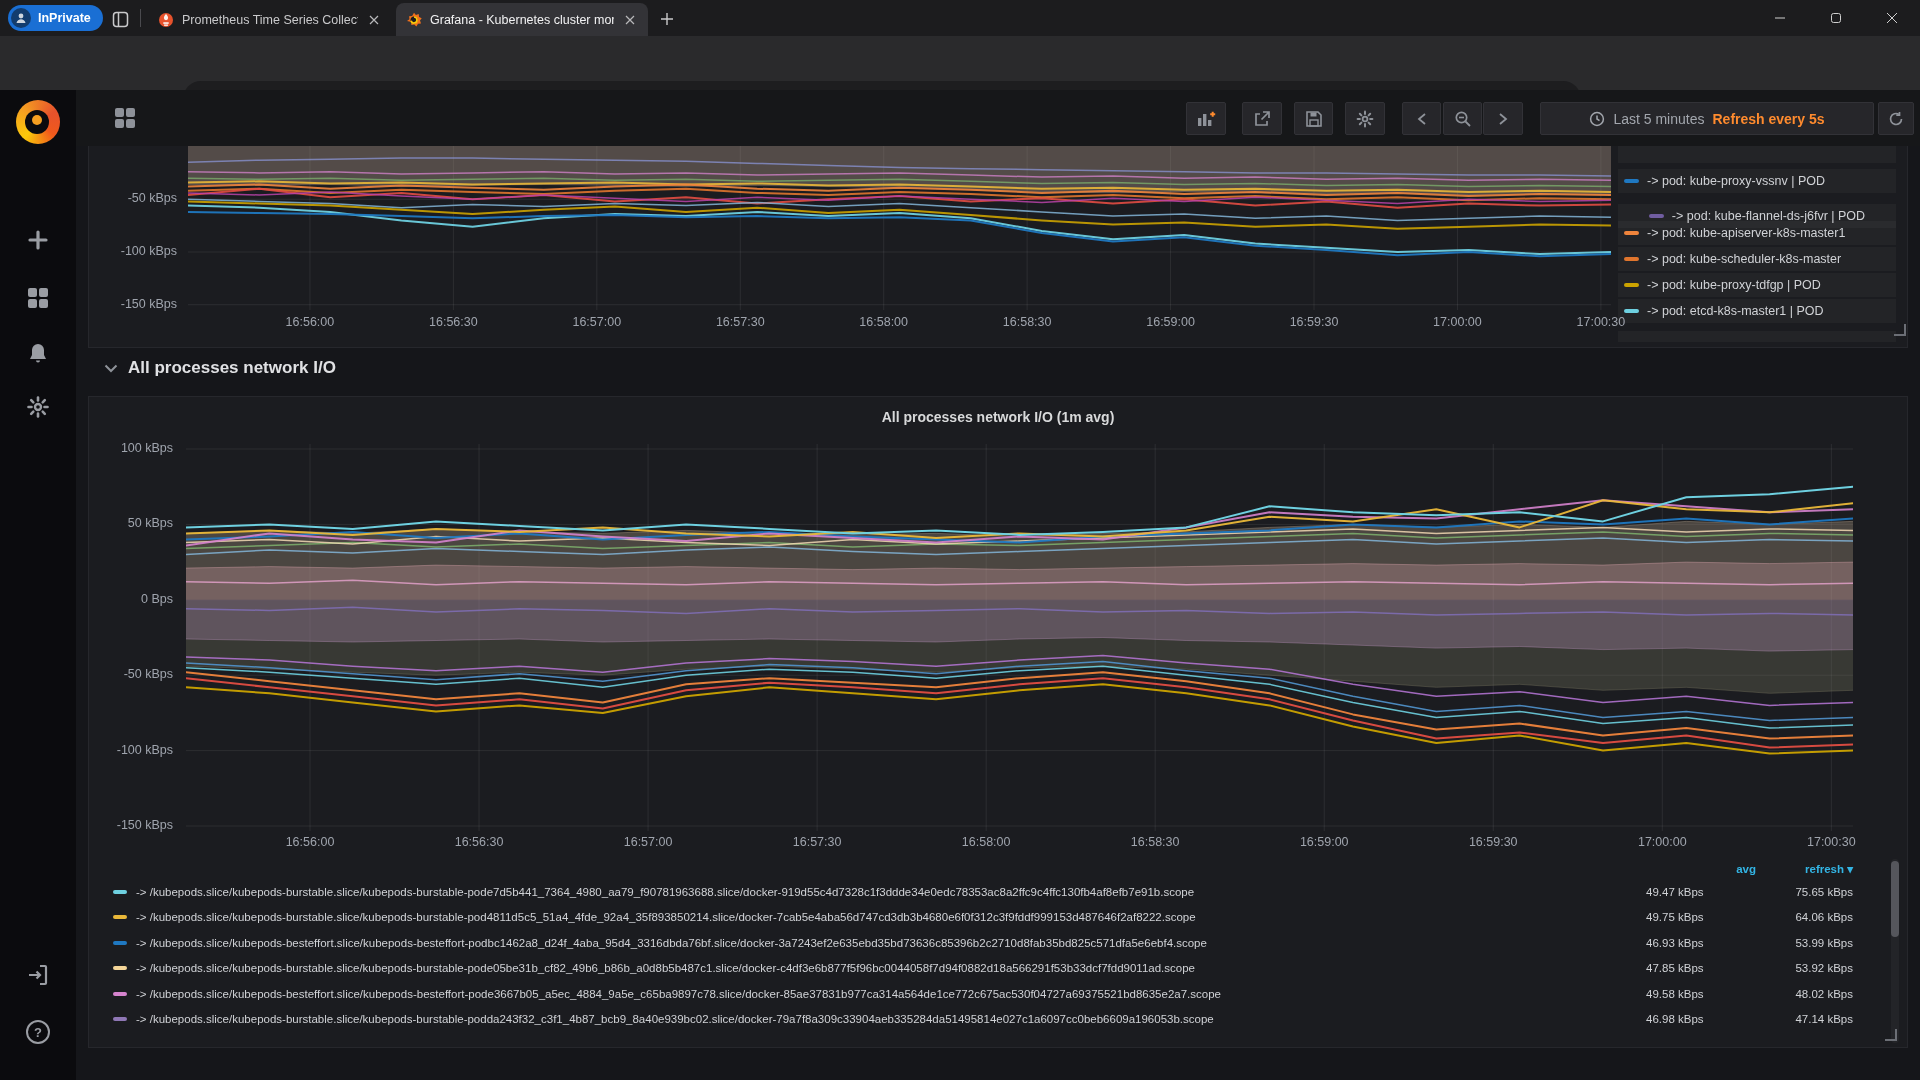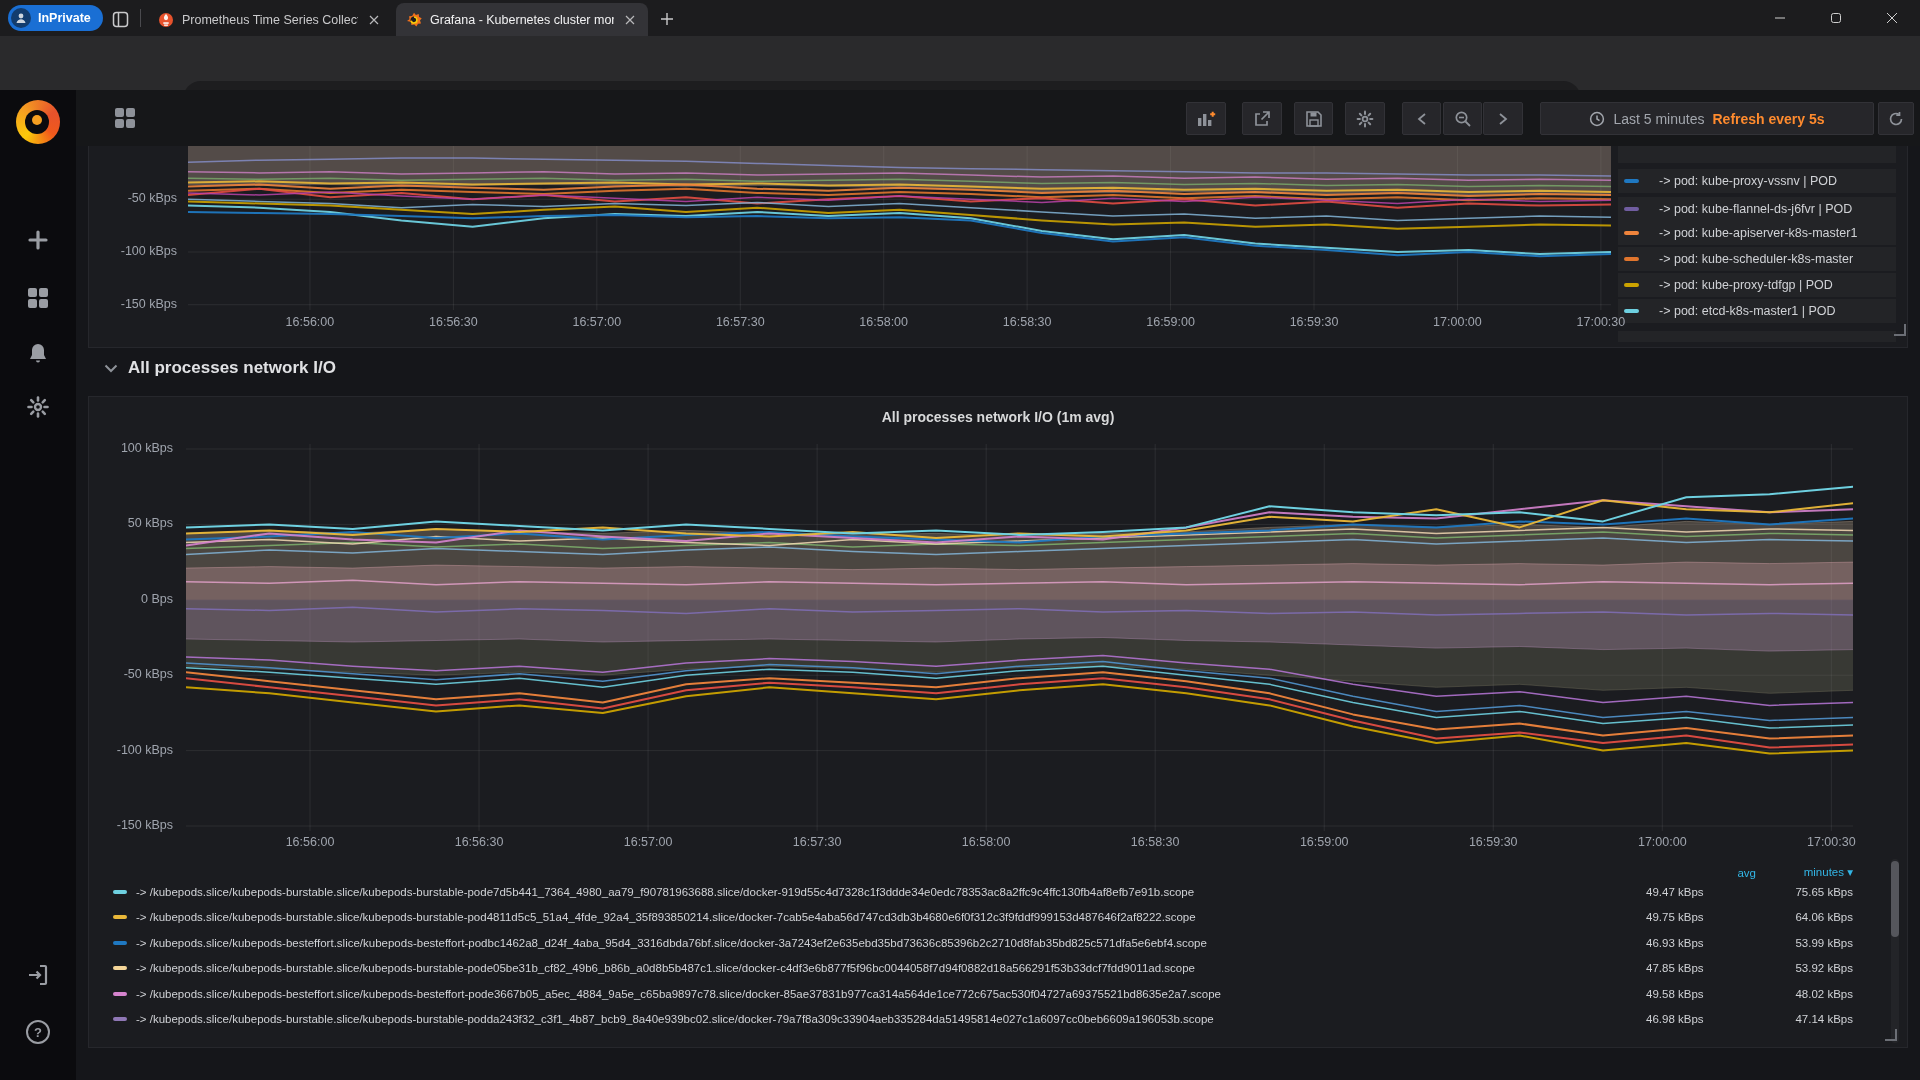--- a/index.html
+++ b/index.html
@@ -56,35 +56,35 @@
   #main-panel{left:88px;top:396px;width:1820px;height:652px;}
   .plot{position:absolute;}
   .ylabs{position:absolute;}
   .ylab{position:absolute;right:8px;font-size:12.5px;color:#9fa4ad;white-space:nowrap;}
   .xlabs{position:absolute;}
   .xlab{position:absolute;width:90px;text-align:center;font-size:12.5px;color:#9fa4ad;}
   #main-title{position:absolute;left:0;top:12px;width:100%;text-align:center;font-size:14px;font-weight:600;color:#d8d9da;cursor:pointer;}
   
   #top-legend{position:absolute;left:1529px;top:0;width:285px;height:196px;overflow:hidden;}
   .legrow{position:absolute;left:0;width:278px;height:24px;background:rgba(255,255,255,.035);
-    display:flex;align-items:center;gap:20px;padding:0 6px;box-sizing:border-box;cursor:pointer;}
+    display:flex;align-items:center;gap:8px;padding:0 6px;box-sizing:border-box;cursor:pointer;}
   .legrow .sw{width:15px;height:4px;border-radius:2px;flex:none;}
   .legrow .lt{font-size:12.5px;color:#d0d2d6;white-space:nowrap;overflow:hidden;}
   .rsz{position:absolute;width:10px;height:10px;border-right:2px solid #6b6e75;border-bottom:2px solid #6b6e75;}
   
   #section-head{position:absolute;left:104px;top:358px;display:flex;align-items:center;gap:10px;cursor:pointer;}
   #section-title{font-size:17px;font-weight:600;color:#e0e1e4;}
   
   #legend-table{position:absolute;left:22px;top:462px;width:1742px;height:184px;font-size:11.5px;}
   .trow{display:flex;align-items:center;height:25.5px;}
   .trow .sw{width:14px;height:4px;border-radius:2px;margin:0 9px 0 2px;flex:none;}
   .trow .lbl{flex:1;color:#d0d2d6;white-space:nowrap;overflow:hidden;cursor:pointer;}
   .trow .avg{width:110px;text-align:left;color:#d0d2d6;}
   .trow .cur{width:97px;text-align:right;color:#d0d2d6;}
-  .thead{display:flex;height:20px;align-items:flex-end;font-weight:400;color:#33b5e5;}
+  .thead{display:flex;height:20px;align-items:center;font-weight:700;color:#33b5e5;}
   .thead .lbl{flex:1}
   .thead .avg{width:110px;text-align:right;cursor:pointer;}
   .thead .cur{width:97px;text-align:right;cursor:pointer;}
   #tbl-scroll{position:absolute;right:8px;top:462px;width:8px;height:184px;background:rgba(255,255,255,.04);border-radius:4px;}
   #tbl-thumb{position:absolute;left:0;top:2px;width:8px;height:76px;background:#55565c;border-radius:4px;cursor:grab;}
 </style>
 </head>
 <body>
 
 <div class="screen">
@@ -423,21 +423,21 @@
         <div class="xlab" style="left: 1081.02px;">16:59:30</div>
         <div class="xlab" style="left: 1224.46px;">17:00:00</div>
         <div class="xlab" style="left: 1367.9px;">17:00:30</div>
       </div>
     <div id="top-legend">
         <div class="legrow" style="top: 0px; height: 17px;"></div>
         <div class="legrow" style="top: 23px;">
           <span class="sw" style="background: rgb(31, 120, 193);"></span>
           <span class="lt">-&gt; pod: kube-proxy-vssnv | POD</span>
         </div>
-        <div class="legrow" style="top: 51px;">
+        <div class="legrow" style="top: 58px; justify-content: center;">
           <span class="sw" style="background: rgb(112, 93, 160);"></span>
           <span class="lt">-&gt; pod: kube-flannel-ds-j6fvr | POD</span>
         </div>
         <div class="legrow" style="top: 75px;">
           <span class="sw" style="background: rgb(239, 132, 60);"></span>
           <span class="lt">-&gt; pod: kube-apiserver-k8s-master1</span>
         </div>
         <div class="legrow" style="top: 101px;">
           <span class="sw" style="background: rgb(224, 117, 45);"></span>
           <span class="lt">-&gt; pod: kube-scheduler-k8s-master</span>
@@ -524,21 +524,21 @@
         <div class="xlab" style="left: 924.194px;">16:58:30</div>
         <div class="xlab" style="left: 1093.23px;">16:59:00</div>
         <div class="xlab" style="left: 1262.26px;">16:59:30</div>
         <div class="xlab" style="left: 1431.3px;">17:00:00</div>
         <div class="xlab" style="left: 1600.33px;">17:00:30</div>
       </div>
     <div id="legend-table">
       <div class="thead">
         <span class="lbl"></span>
         <span class="avg">avg</span>
-        <span class="cur"><span>minutes</span> <span>▾</span></span>
+        <span class="cur"><span>refresh</span> <span>▾</span></span>
       </div>
       <div id="tbl-rows">
           <div class="trow">
             <span class="sw" style="background: rgb(110, 208, 224);"></span>
             <span class="lbl">-&gt; /kubepods.slice/kubepods-burstable.slice/kubepods-burstable-pode7d5b441_7364_4980_aa79_f90781963688.slice/docker-919d55c4d7328c1f3ddde34e0edc78353ac8a2ffc9c4ffc130fb4af8efb7e91b.scope</span>
             <span class="avg">49.47 kBps</span>
             <span class="cur">75.65 kBps</span>
           </div>
           <div class="trow">
             <span class="sw" style="background: rgb(234, 184, 57);"></span>

